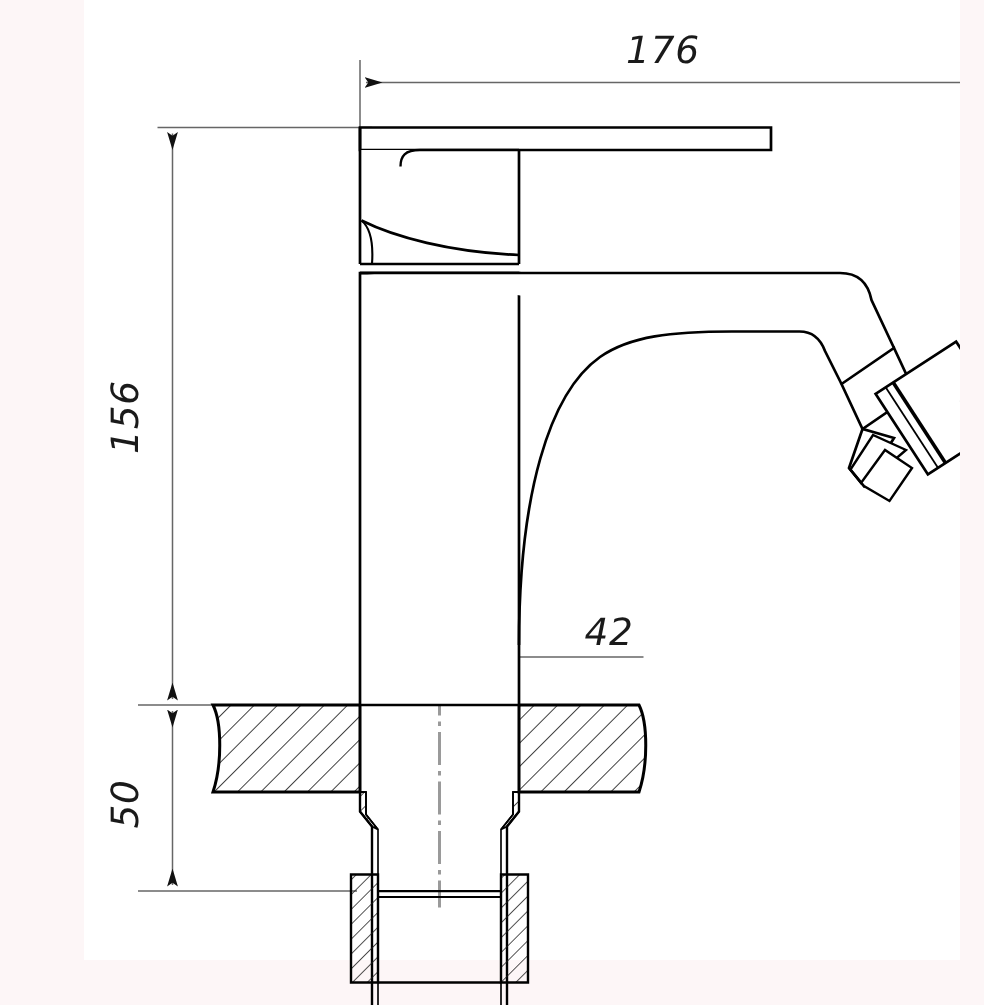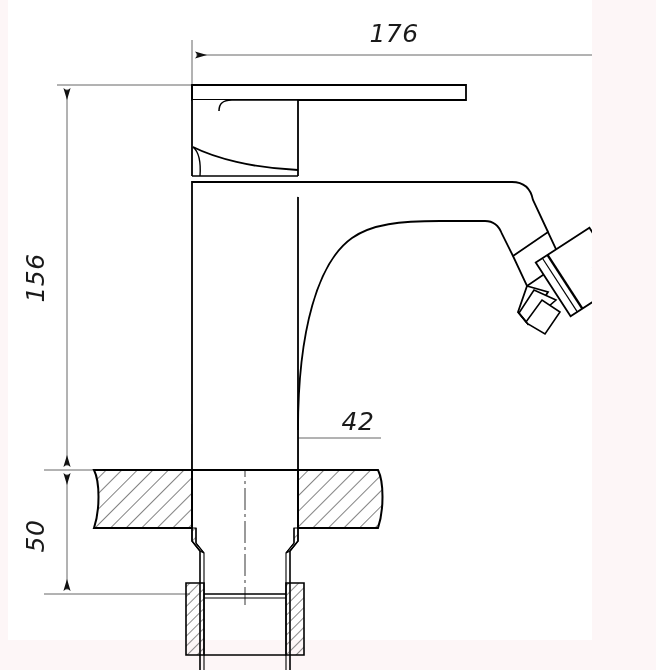--- a/index.html
+++ b/index.html
@@ -7,20 +7,21 @@
     padding: 0;
     background: #fdf6f7;
   }
   #page {
     position: relative;
     width: 592px;
     height: 670px;
     background: #fdf6f7;
     overflow: hidden;
     font-family: "Liberation Sans", sans-serif;
+    margin-left: 48px;
   }
   #drawing-sheet {
     position: absolute;
     left: 8px;
     top: 0px;
     width: 640px;
     height: 640px;
     background: #ffffff;
   }
   svg.dwg {

